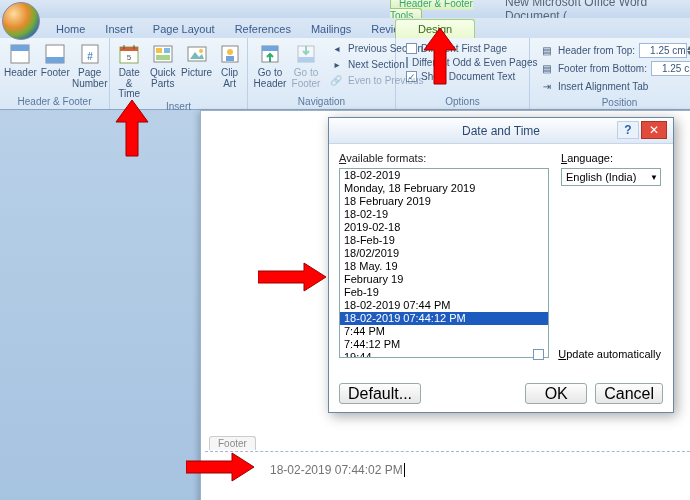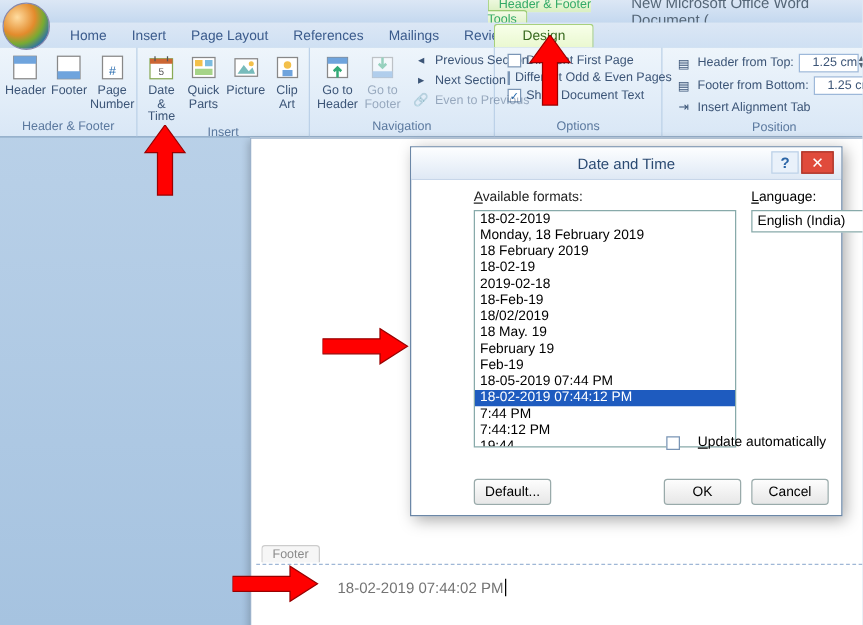--- a/index.html
+++ b/index.html
@@ -41,31 +41,31 @@
   .footer-tab { position:absolute; left:8px; top:325px; font-size:10px; color:#8a8a8a; background:#f6f6f6; border:1px solid #ccc; border-bottom:none; padding:1px 8px; border-radius:3px 3px 0 0;}
   .footer-line { position:absolute; left:4px; right:4px; top:340px; border-top:1px dashed #9fb7d6;}
   .footer-text { position:absolute; left:69px; top:352px; font-size:12px; font-family: Calibri, sans-serif; color:#737373;}
   .footer-text .caret { border-right:1px solid #000; padding-right:1px;}
   
   
   .dialog { position:absolute; left:328px; top:117px; width:346px; height:296px; background:#fff; border:1px solid #6b87a7; box-shadow: 3px 3px 12px rgba(0,0,0,.35); z-index:20;}
   .dlg-title { height:26px; background: linear-gradient(#fdfeff,#dfe9f5); display:flex; align-items:center; justify-content:center; position:relative; color:#2b4a72; font-size:12px; border-bottom:1px solid #c7d6e9;}
   .dlg-title .help { position:absolute; right:34px; top:3px; width:22px; height:18px; background:#e9f1fa; border:1px solid #bcd1e8; color:#2b5; font-weight:bold; text-align:center; font-size:12px; line-height:16px; color:#2b65a6;}
   .dlg-title .close { position:absolute; right:6px; top:3px; width:26px; height:18px; background:#e04b3c; color:#fff; text-align:center; font-size:12px; line-height:16px; border:1px solid #a73528;}
-  .dlg-body { padding:8px 10px; position:relative; height:calc(100% - 26px);margin-left:40px;}
+  .dlg-body { padding:8px 10px; position:relative; height:calc(100% - 26px);}
   .dlg-body .lab { font-size:11px; color:#222; }
   .fmt-list { position:absolute; left:10px; top:24px; width:210px; height:190px; border:1px solid #8aa; background:#fff; overflow:hidden; font-size:11px;}
   .fmt-list .it { padding:0 4px; line-height:13px; white-space:nowrap;}
   .fmt-list .it.sel { background:#1e5bbf; color:#fff;}
   .lang-lab { position:absolute; left:232px; top:8px; font-size:11px;}
   .lang-sel { position:absolute; left:232px; top:24px; width:100px; height:18px; border:1px solid #8aa; background:#fff; font-size:11px; display:flex; align-items:center; justify-content:space-between; padding:0 2px 0 4px;}
   .lang-sel .dd { font-size:8px;}
   .upd { position:absolute; right:12px; top:204px; font-size:11px; display:flex; align-items:center; gap:14px;}
   .btnrow { position:absolute; right:10px; bottom:8px; display:flex; gap:8px;}
-  .wbtn { min-width:62px; height:21px; border:1px solid #9aa; background:linear-gradient(#fdfdfd,#e7e7e7); font-size:11px; border-radius:3px; display:flex; align-items:center; justify-content:center; padding:0 8px;}
+  .wbtn { min-width:62px; height:21px; border:1px solid #9aa; background:linear-gradient(#fdfdfd,#e7e7e7); font-size:16px; border-radius:3px; display:flex; align-items:center; justify-content:center; padding:0 8px;}
   .defbtn { position:absolute; left:10px; bottom:8px;}
   
   
   .arrow { position:absolute; z-index:50; }
   .arrow svg path, .arrow svg polygon { fill:#f00; stroke:#900; stroke-width:1;}
 </style>
 </head>
 <body>
 
 <div class="office-btn"></div>
@@ -285,21 +285,21 @@
         <div class="it">18-02-2019</div>
         <div class="it">Monday, 18 February 2019</div>
         <div class="it">18 February 2019</div>
         <div class="it">18-02-19</div>
         <div class="it">2019-02-18</div>
         <div class="it">18-Feb-19</div>
         <div class="it">18/02/2019</div>
         <div class="it">18 May. 19</div>
         <div class="it">February 19</div>
         <div class="it">Feb-19</div>
-        <div class="it">18-05-2019 07:44 PM</div>
+        <div class="it">18-02-2019 07:44 PM</div>
         <div class="it sel">18-02-2019 07:44:12 PM</div>
         <div class="it">7:44 PM</div>
         <div class="it">7:44:12 PM</div>
         <div class="it">19:44</div>
       </div>
     <div class="lang-lab"><u>L</u>anguage:</div>
     <div class="lang-sel">
         <span>English (India)</span>
         <span class="dd">▼</span>
       </div>

